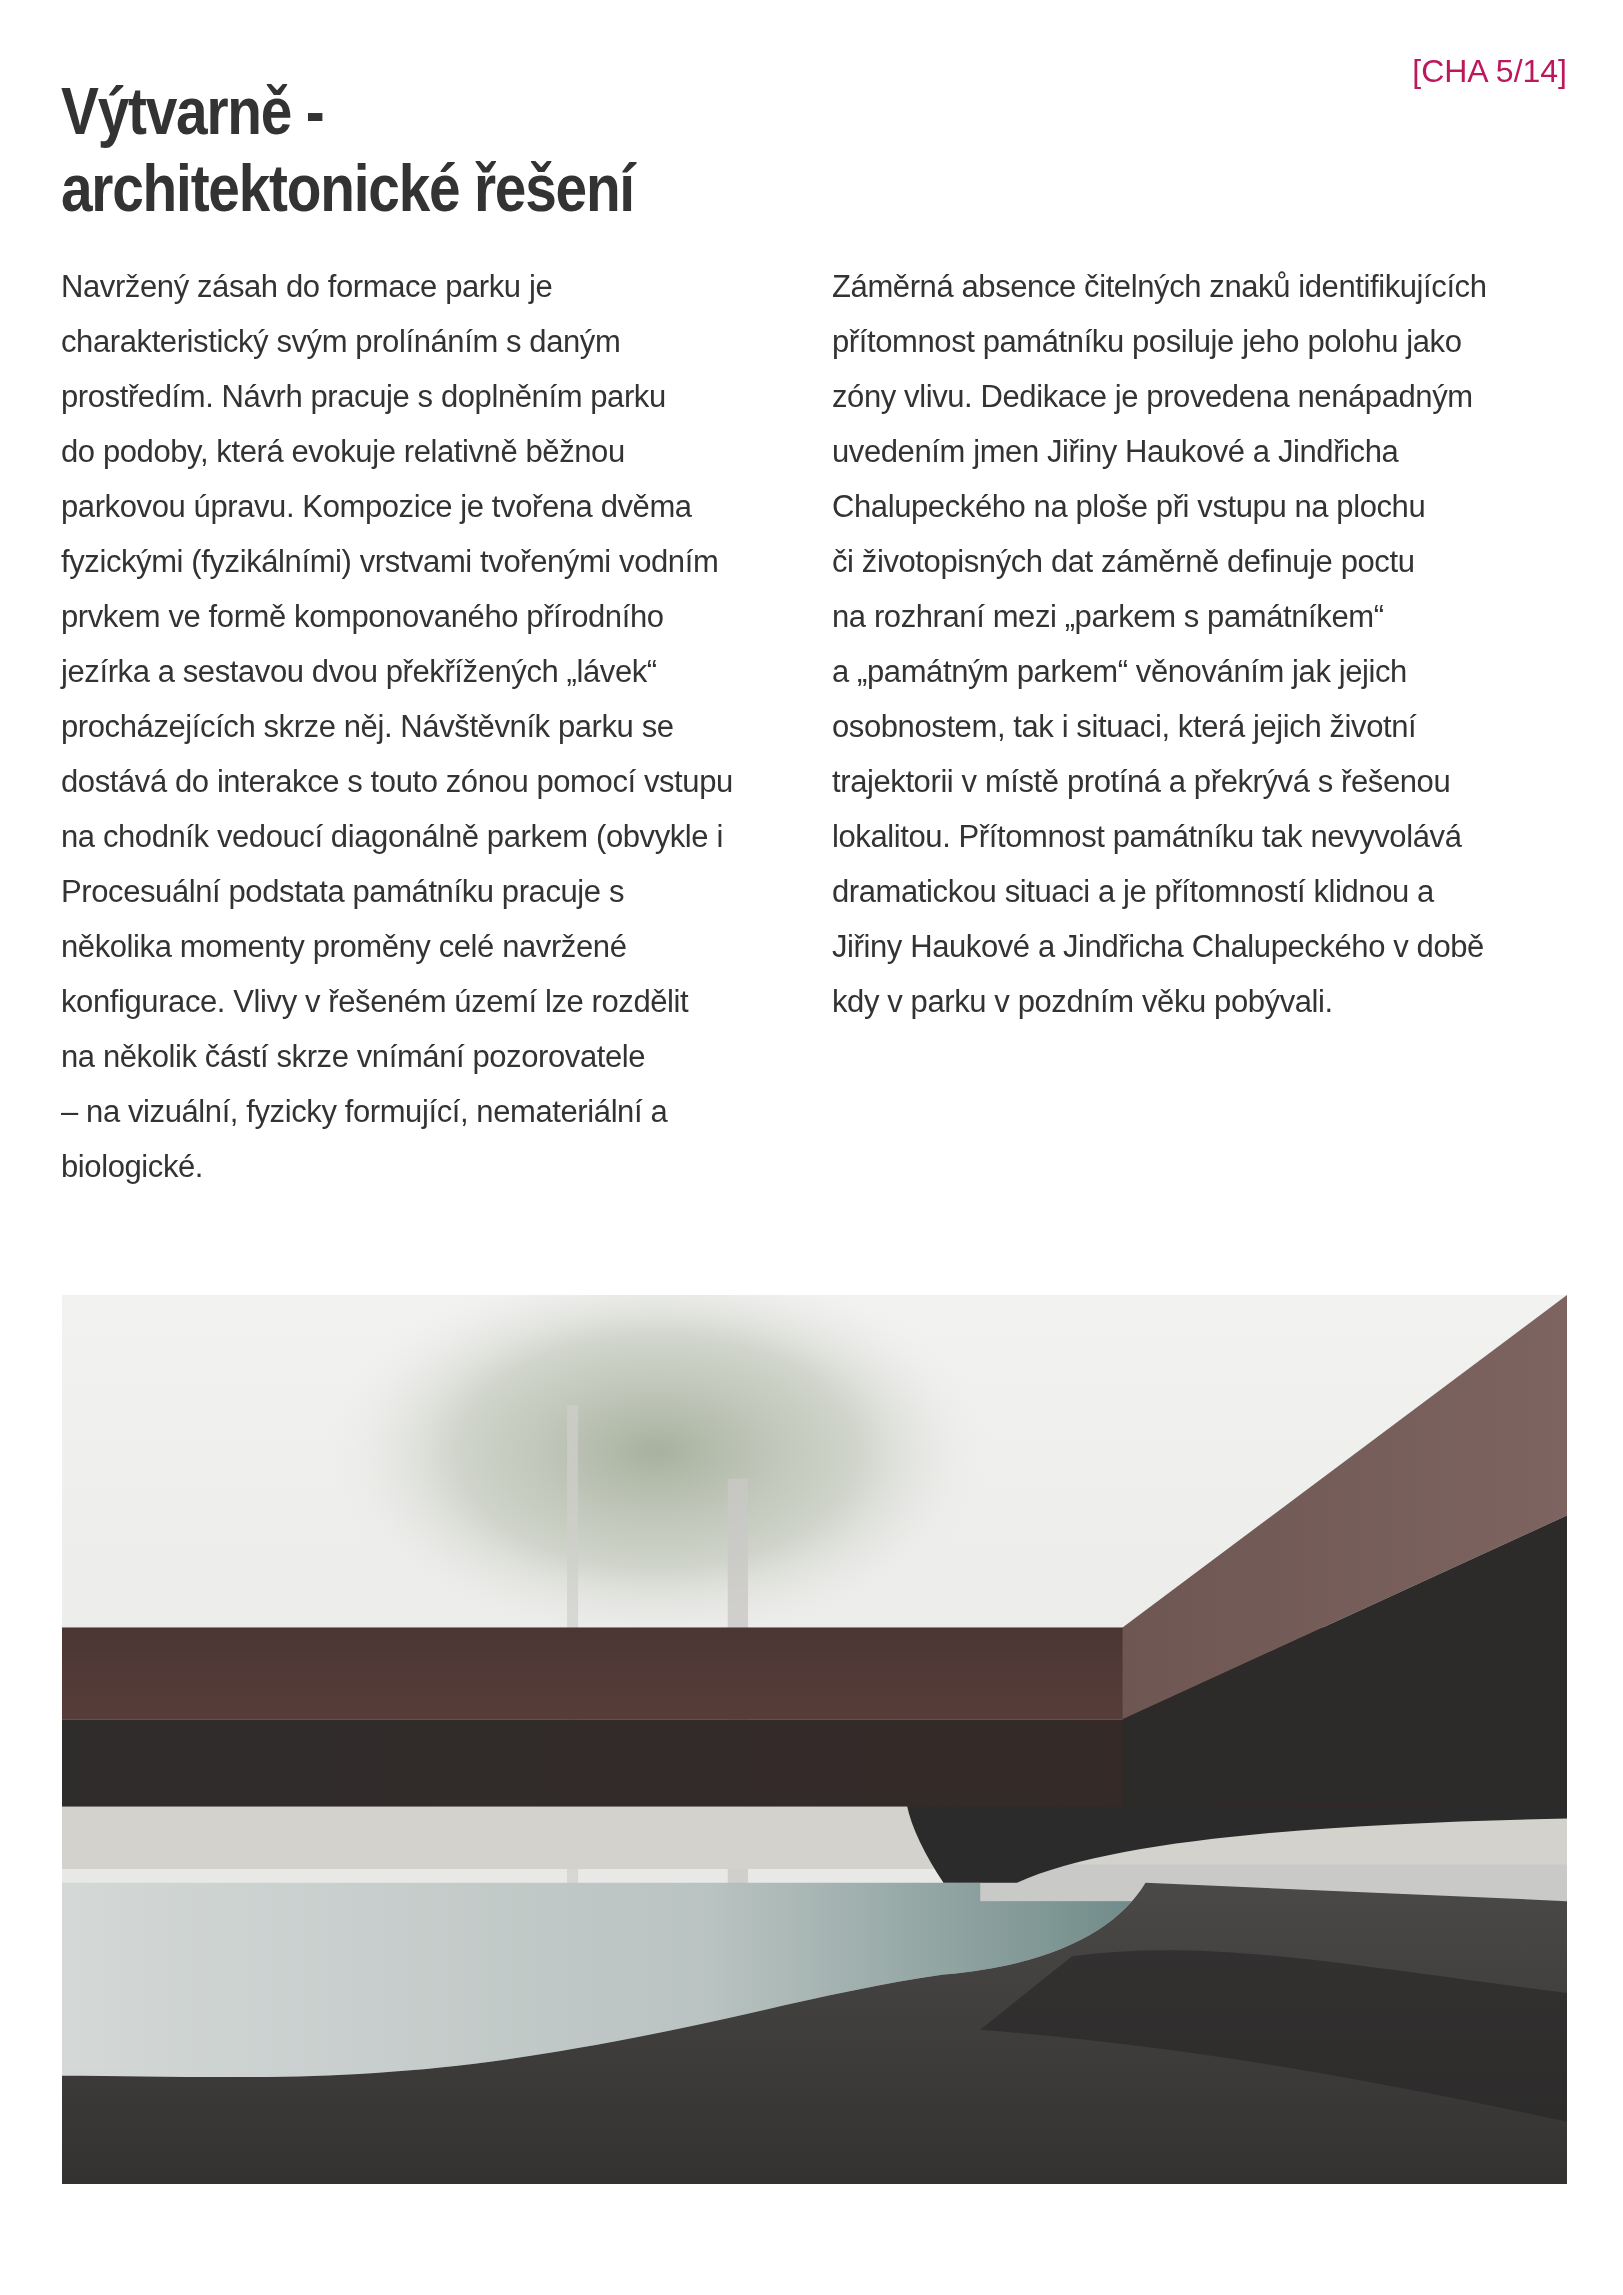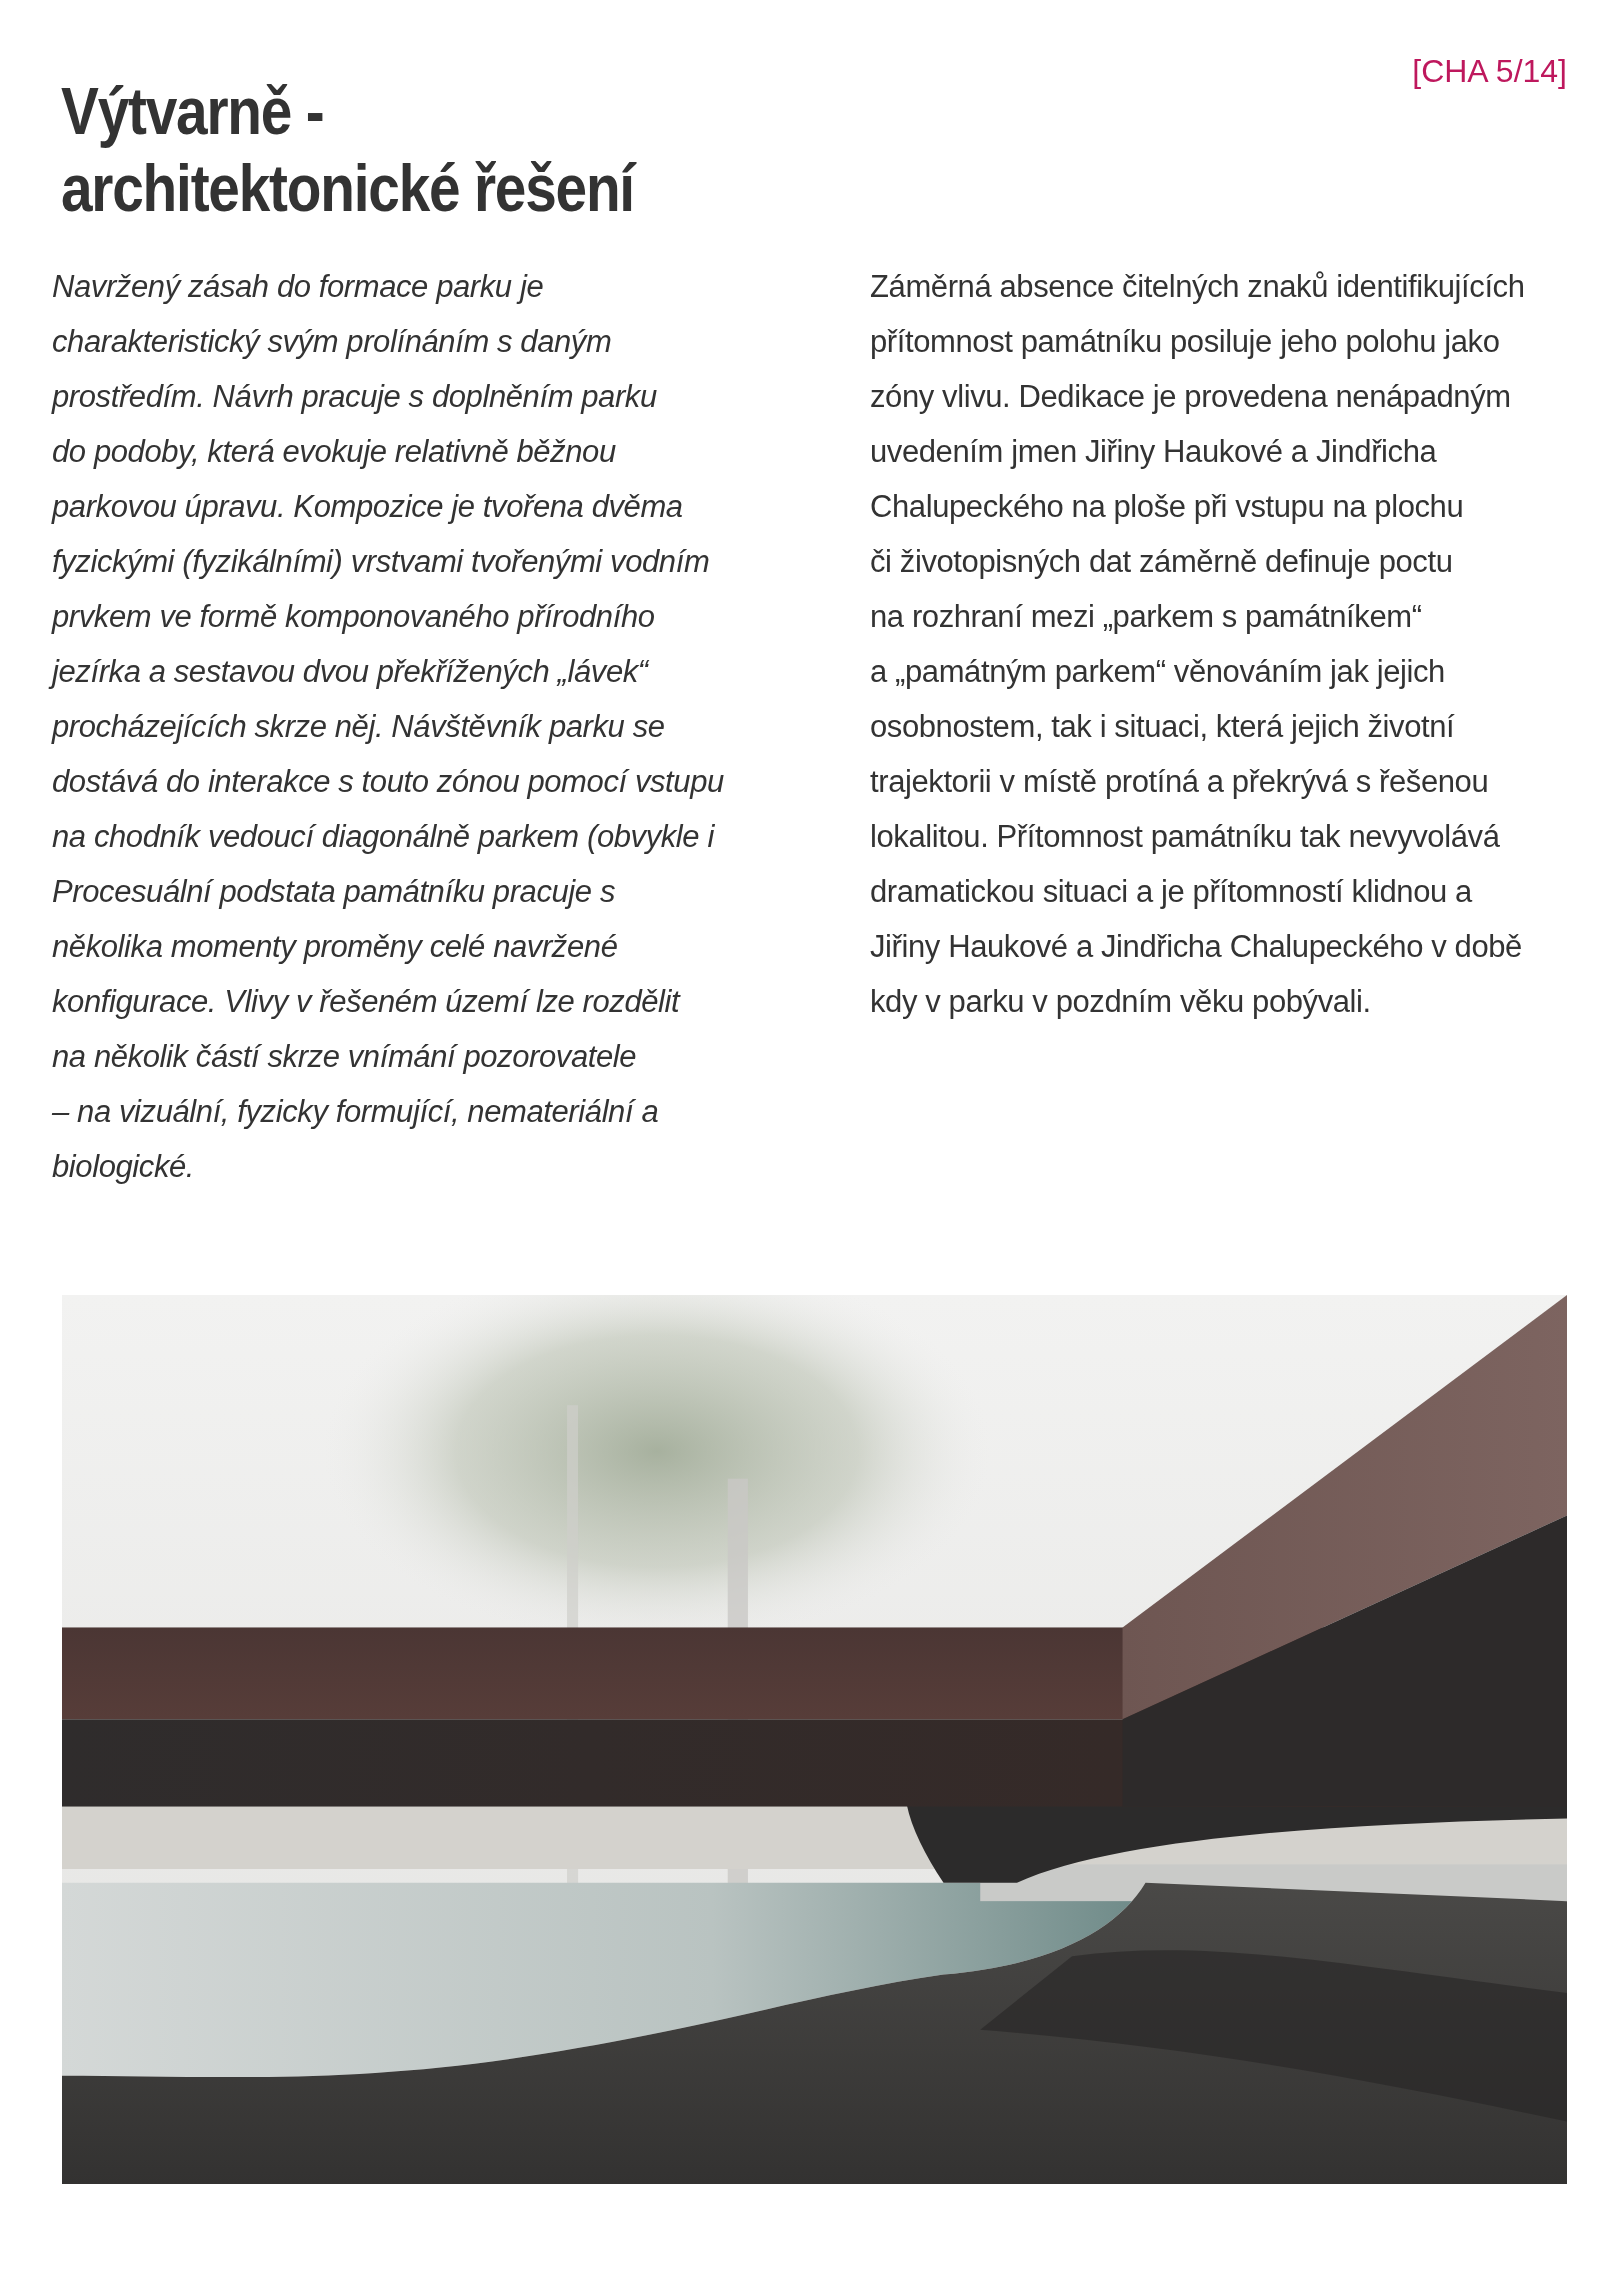--- a/index.html
+++ b/index.html
@@ -41,22 +41,22 @@
     .title span { display: block; }
     .col {
       position: absolute;
       top: 259px;
       font-size: 31px;
       line-height: 55px;
       color: #333333;
       letter-spacing: -0.4px;
       white-space: nowrap;
     }
-    .col-left { left: 52px; font-style: italic; }
-    .col-right { left: 832px; margin-left: 38px; }
+    .col-left { left: 61px; }
+    .col-right { left: 832px; }
     .col .line { display: block; height: 55px; }
     .photo {
       position: absolute;
       left: 62px;
       top: 1295px;
       width: 1505px;
       height: 889px;
       overflow: hidden;
       background: #e9e9e7;
     }

